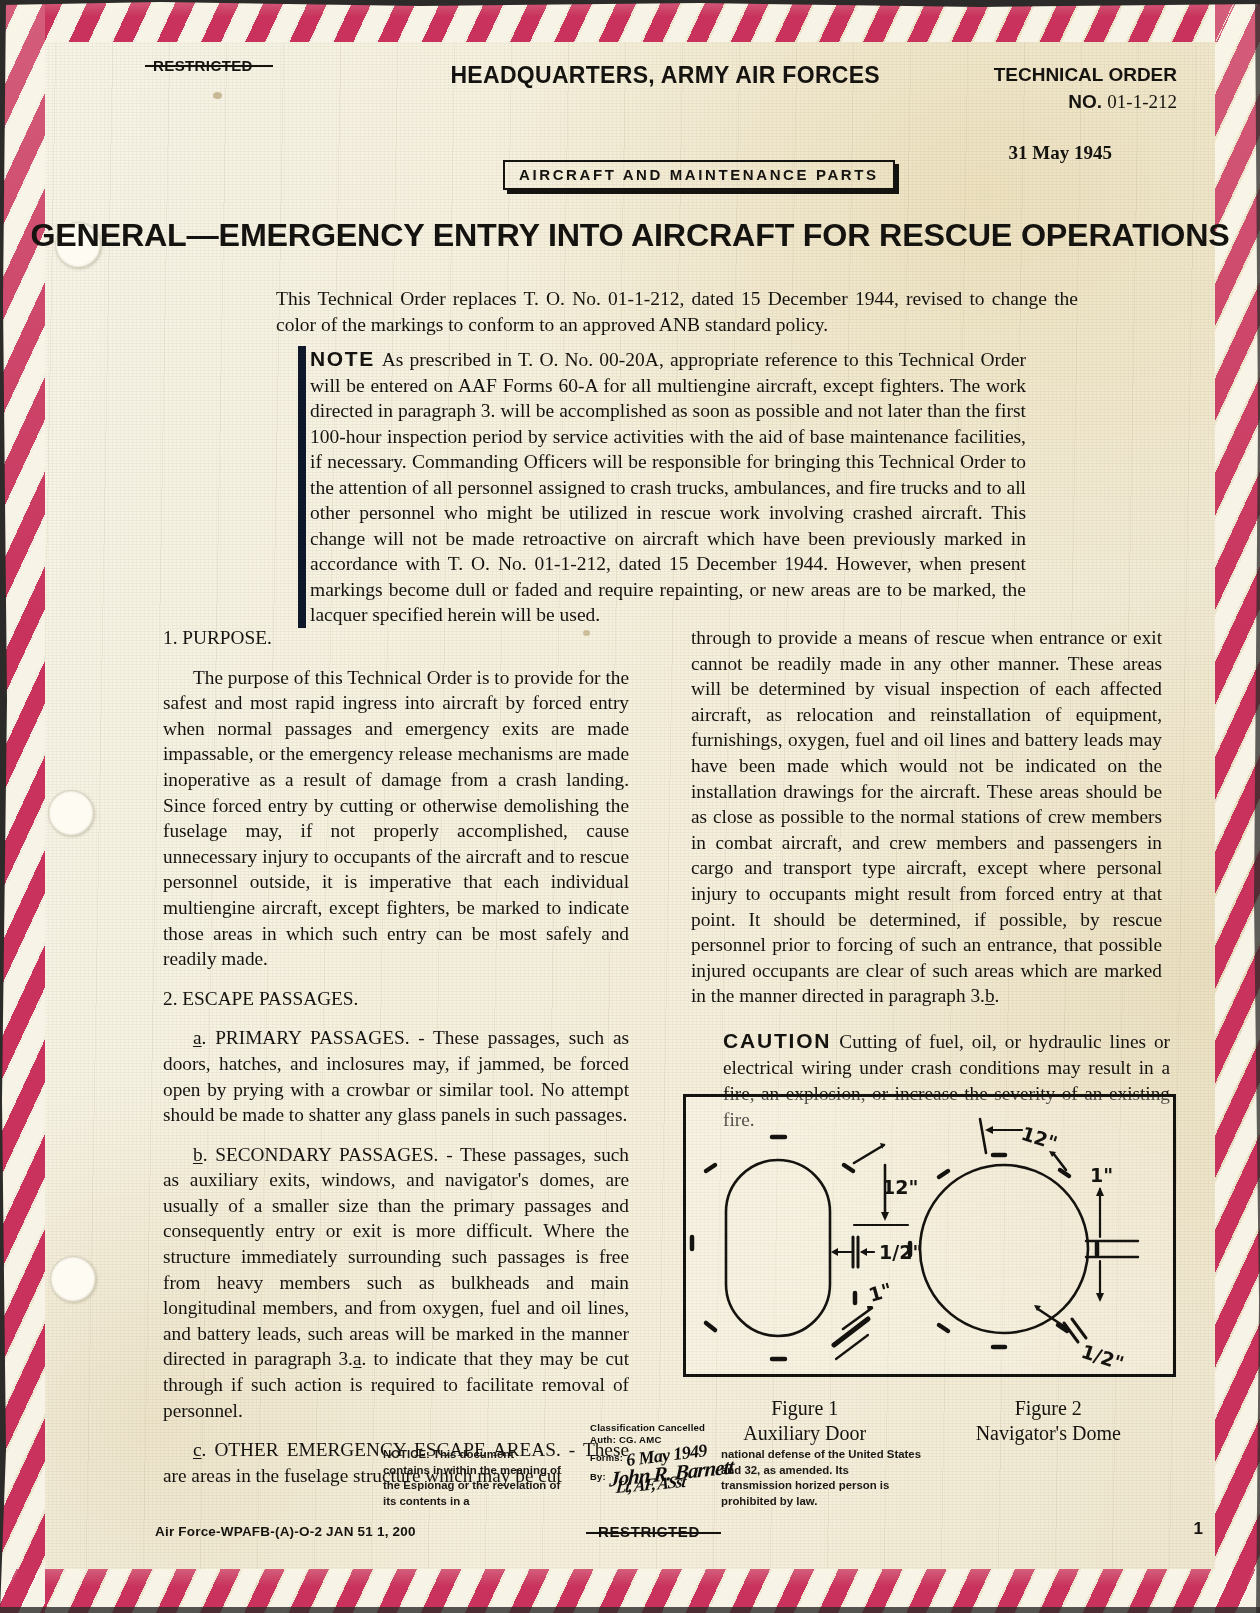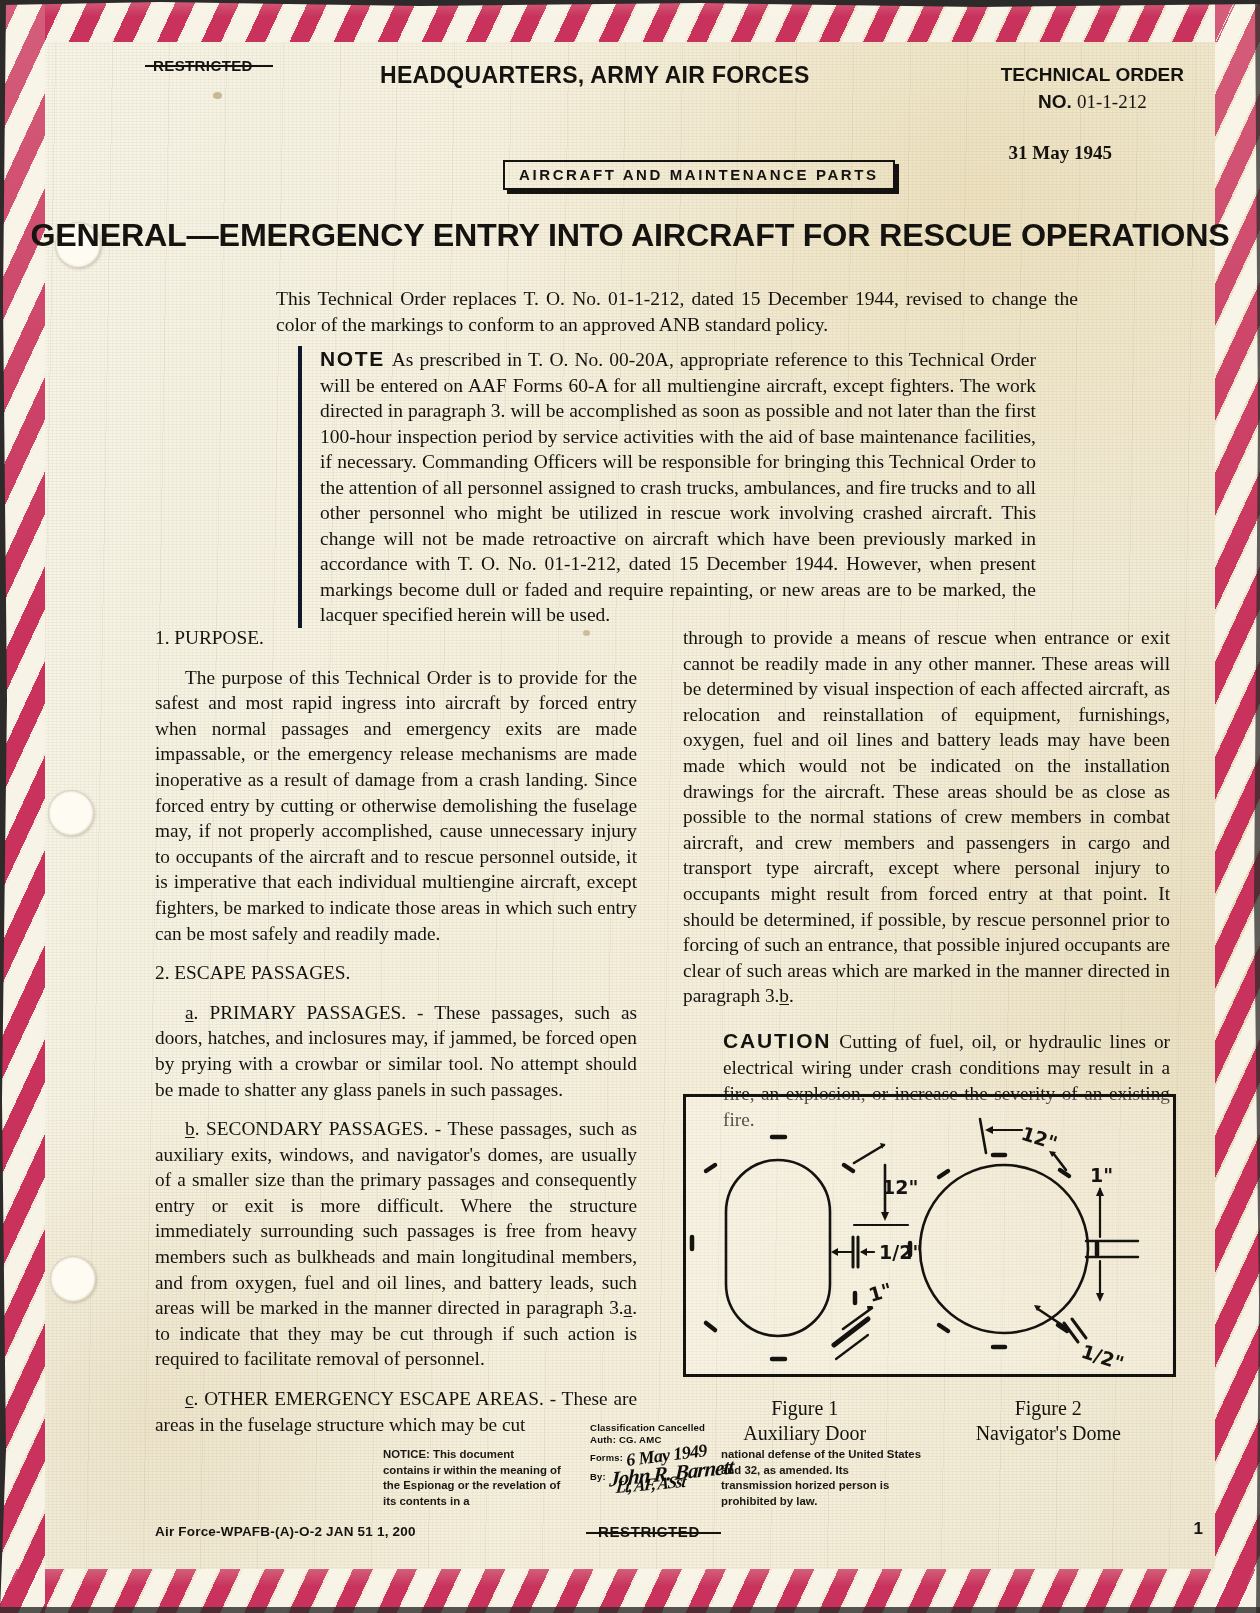--- a/index.html
+++ b/index.html
@@ -58,48 +58,48 @@
   .e-bot{left:0;bottom:0;width:1260px;height:6px;opacity:.8;}
   
   .hole{position:absolute;width:46px;height:46px;border-radius:50%;
      background:#fdfbf2;box-shadow:0 0 2px 1px rgba(120,105,70,.35) inset,
                                    1px 1px 3px rgba(90,75,45,.25);}
   
   .content{position:absolute;left:0;top:0;width:1260px;height:1613px;color:#15130f;}
   .restricted-top{position:absolute;left:153px;top:57px;font-family:"Liberation Sans",sans-serif;
      font-weight:bold;font-size:15px;letter-spacing:.4px;}
   .restricted-top .strike{position:absolute;left:-8px;top:8px;width:128px;height:2px;background:#15130f;}
-  .hq{position:absolute;left:380px;top:60px;width:500px;text-align:left;
+  .hq{position:absolute;left:380px;top:60px;width:500px;text-align:right;
      font-family:"Liberation Sans",sans-serif;font-weight:bold;font-size:23px;line-height:31px;
      letter-spacing:.3px;}
-  .to-block{position:absolute;right:76px;top:61px;text-align:center;
+  .to-block{position:absolute;right:83px;top:61px;text-align:right;
      font-family:"Liberation Sans",sans-serif;font-size:19px;line-height:27px;}
   .to-block b{font-weight:bold;}
   .to-num{font-family:"Liberation Serif",serif;font-size:19px;}
   .date{position:absolute;right:148px;top:142px;font-family:"Liberation Serif",serif;
      font-size:19px;font-weight:600;}
   .aircraft-box{position:absolute;left:503px;top:160px;border:2px solid #15130f;
      padding:4px 14px 5px;font-family:"Liberation Sans",sans-serif;font-weight:bold;
      font-size:15px;letter-spacing:2.6px;box-shadow:4px 4px 0 #15130f;}
   .title{position:absolute;left:0;top:218px;width:1260px;text-align:center;
      font-family:"Liberation Sans",sans-serif;font-weight:bold;font-size:31px;
      letter-spacing:-.2px;transform:scaleX(1.04);transform-origin:center;}
   .intro{position:absolute;left:276px;top:286px;width:802px;font-size:19.5px;
      line-height:26px;text-align:justify;}
   
   .note{position:absolute;left:298px;top:346px;width:716px;
-     border-left:4px solid #0f172a;padding-left:18px;}
+     border-left:8px solid #0f172a;padding-left:4px;}
   .note-body{font-size:19.5px;line-height:25.5px;text-align:justify;}
   .note-lead{font-family:"Liberation Sans",sans-serif;font-weight:bold;font-size:21px;
      letter-spacing:1.6px;margin-right:7px;}
   
   .col{position:absolute;font-size:19.3px;line-height:25.6px;text-align:justify;}
   .col-l{left:155px;top:625px;width:482px;}
   .col-r{left:683px;top:625px;width:487px;}
-  .col p{margin:0 0 14px;}
+  .col p{margin:0 8px 14px;}
   .hdg{margin:0 0 14px;}
   .ind{text-indent:30px;}
   u{text-underline-offset:2px;}
   
   .caution{margin:19px 0 0 0;padding-left:40px;font-size:19.3px;line-height:26px;text-align:justify;}
   .caution-lead{font-family:"Liberation Sans",sans-serif;font-weight:bold;font-size:21px;
      letter-spacing:1.8px;margin-right:8px;}
   
   .figbox{position:absolute;left:683px;top:1094px;width:487px;height:277px;
      border:3px solid #15130f;background:rgba(255,253,245,.25);}

